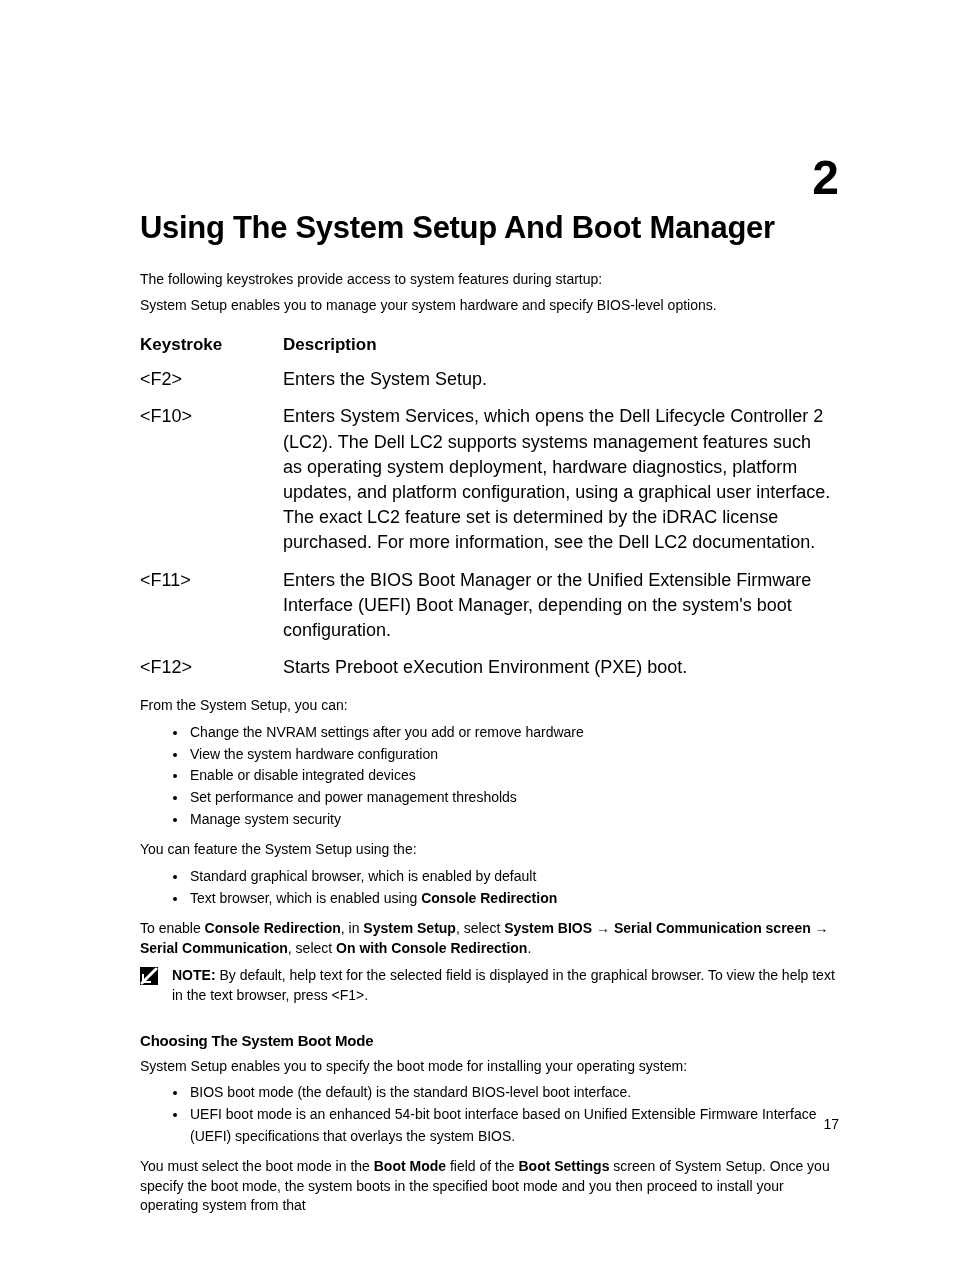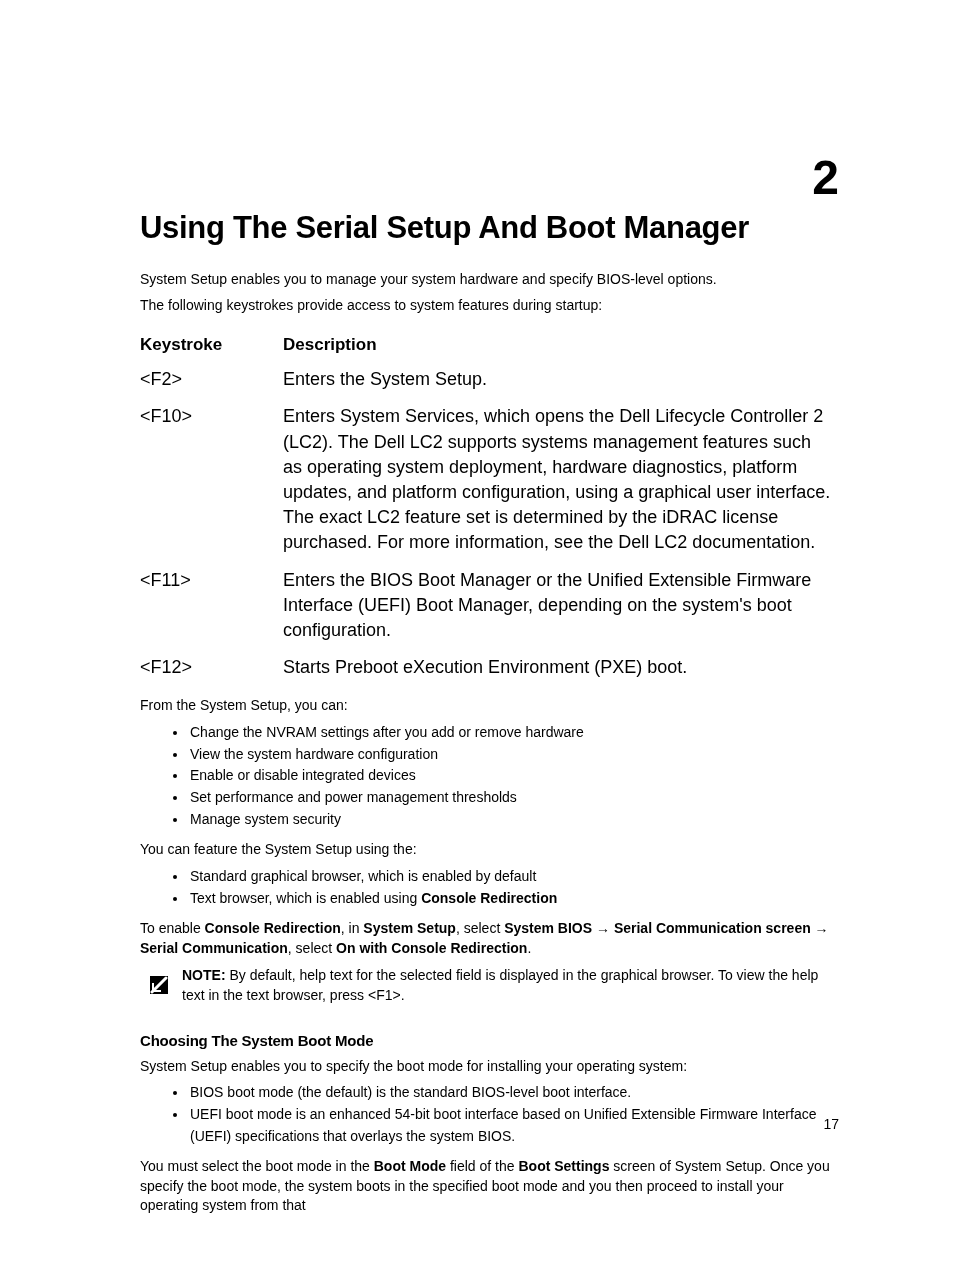--- a/index.html
+++ b/index.html
@@ -71,22 +71,22 @@
   h2.subhead {
     font-size: 15px;
     font-weight: bold;
     margin: 26px 0 8px 0;
     font-family: Arial, Helvetica, sans-serif;
     letter-spacing: -0.2px;
   }
   .bold { font-weight: bold; }
   .note-block {
     display: flex;
-    align-items: center;
-    margin: 8px 10px;
+    align-items: flex-start;
+    margin: 8px 0;
   }
   .note-icon {
     flex: 0 0 20px;
     margin-right: 12px;
     margin-top: 1px;
   }
   .note-text {
     font-size: 14px;
     line-height: 1.4;
   }
@@ -97,24 +97,24 @@
     font-size: 14px;
   }
 </style>
 </head>
 <body>
 
 <div class="page narrow">
 
   <div class="chapter-number">2</div>
 
-  <h1 class="title">Using The Serial Setup And Boot Manager</h1>
+  <h1 class="title">Using The System Setup And Boot Manager</h1>
 
+  <p>The following keystrokes provide access to system features during startup:</p>
   <p>System Setup enables you to manage your system hardware and specify BIOS-level options.</p>
-  <p>The following keystrokes provide access to system features during startup:</p>
 
   <table class="keystrokes">
     <thead>
       <tr>
         <th class="col-key">Keystroke</th>
         <th>Description</th>
       </tr>
     </thead>
     <tbody>
       <tr>

